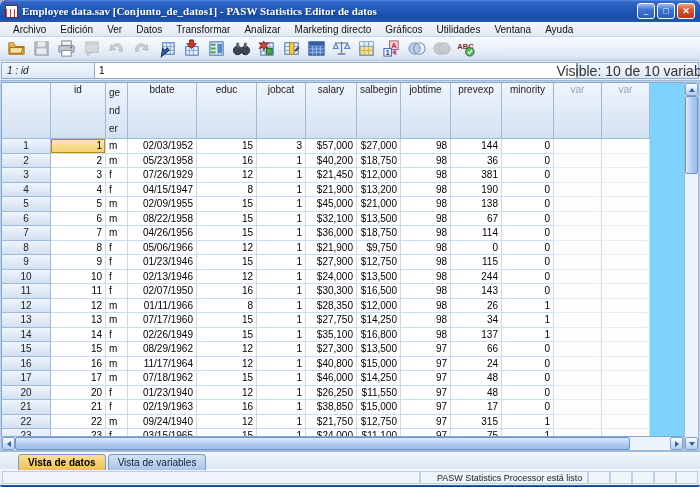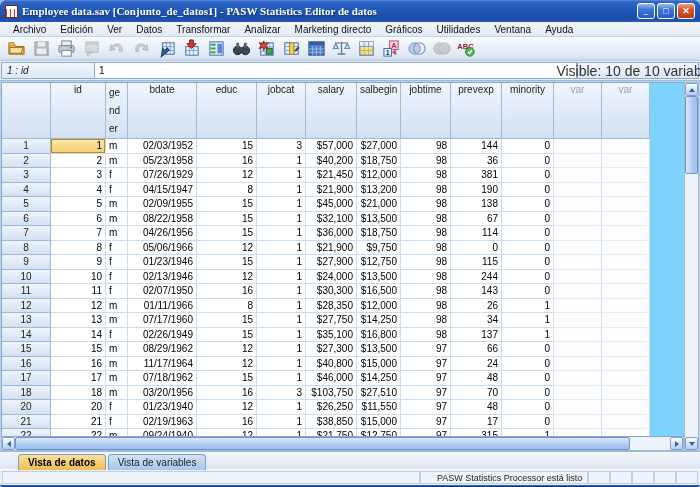--- a/index.html
+++ b/index.html
@@ -615,35 +615,20 @@
                 <th>17</th>
                 <td class="num">17</td>
                 <td class="txt">m</td>
                 <td class="num">07/18/1962</td>
                 <td class="num">15</td>
                 <td class="num">1</td>
                 <td class="num">$46,000</td>
                 <td class="num">$14,250</td>
                 <td class="num">97</td>
                 <td class="num">48</td>
-                <td class="num">0</td>
-                <td class="varcell"></td>
-                <td class="varcell"></td>
-              </tr>
-              <tr>
-                <th>18</th>
-                <td class="num">18</td>
-                <td class="txt">m</td>
-                <td class="num">03/20/1956</td>
-                <td class="num">16</td>
-                <td class="num">3</td>
-                <td class="num">$103,750</td>
-                <td class="num">$27,510</td>
-                <td class="num">97</td>
-                <td class="num">70</td>
                 <td class="num">0</td>
                 <td class="varcell"></td>
                 <td class="varcell"></td>
               </tr>
               <tr>
                 <th>20</th>
                 <td class="num">20</td>
                 <td class="txt">f</td>
                 <td class="num">01/23/1940</td>
                 <td class="num">12</td>

